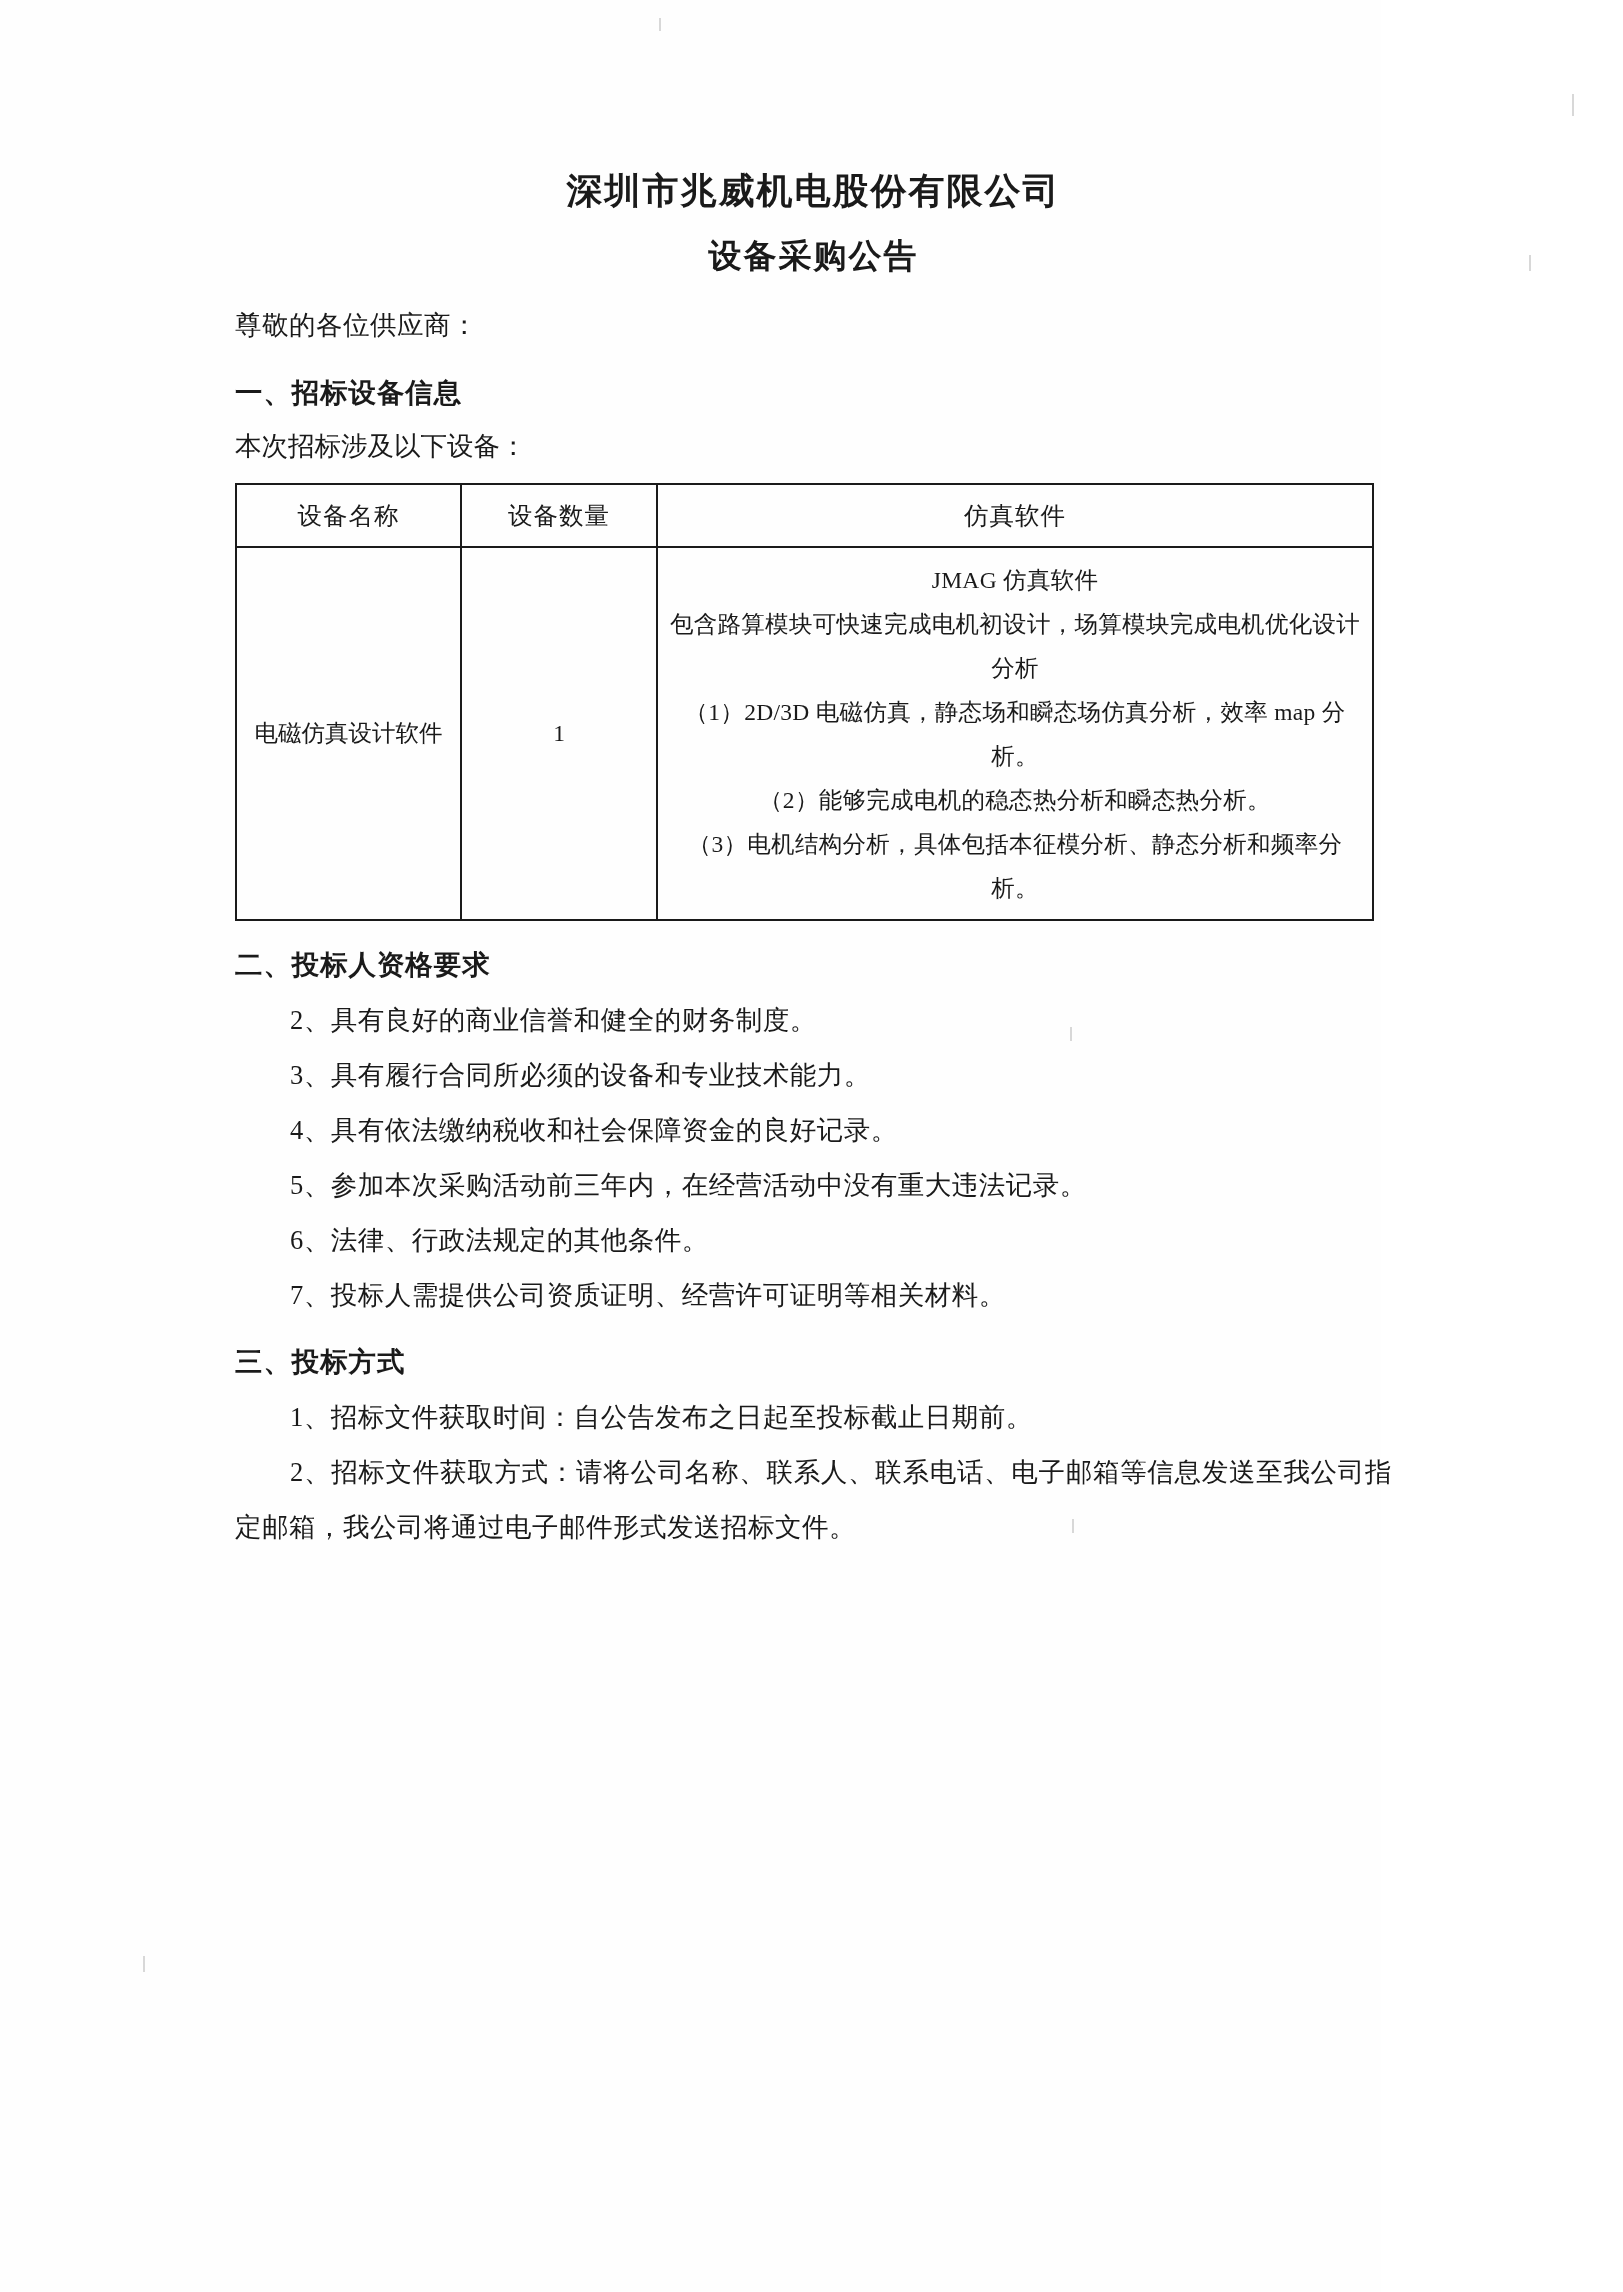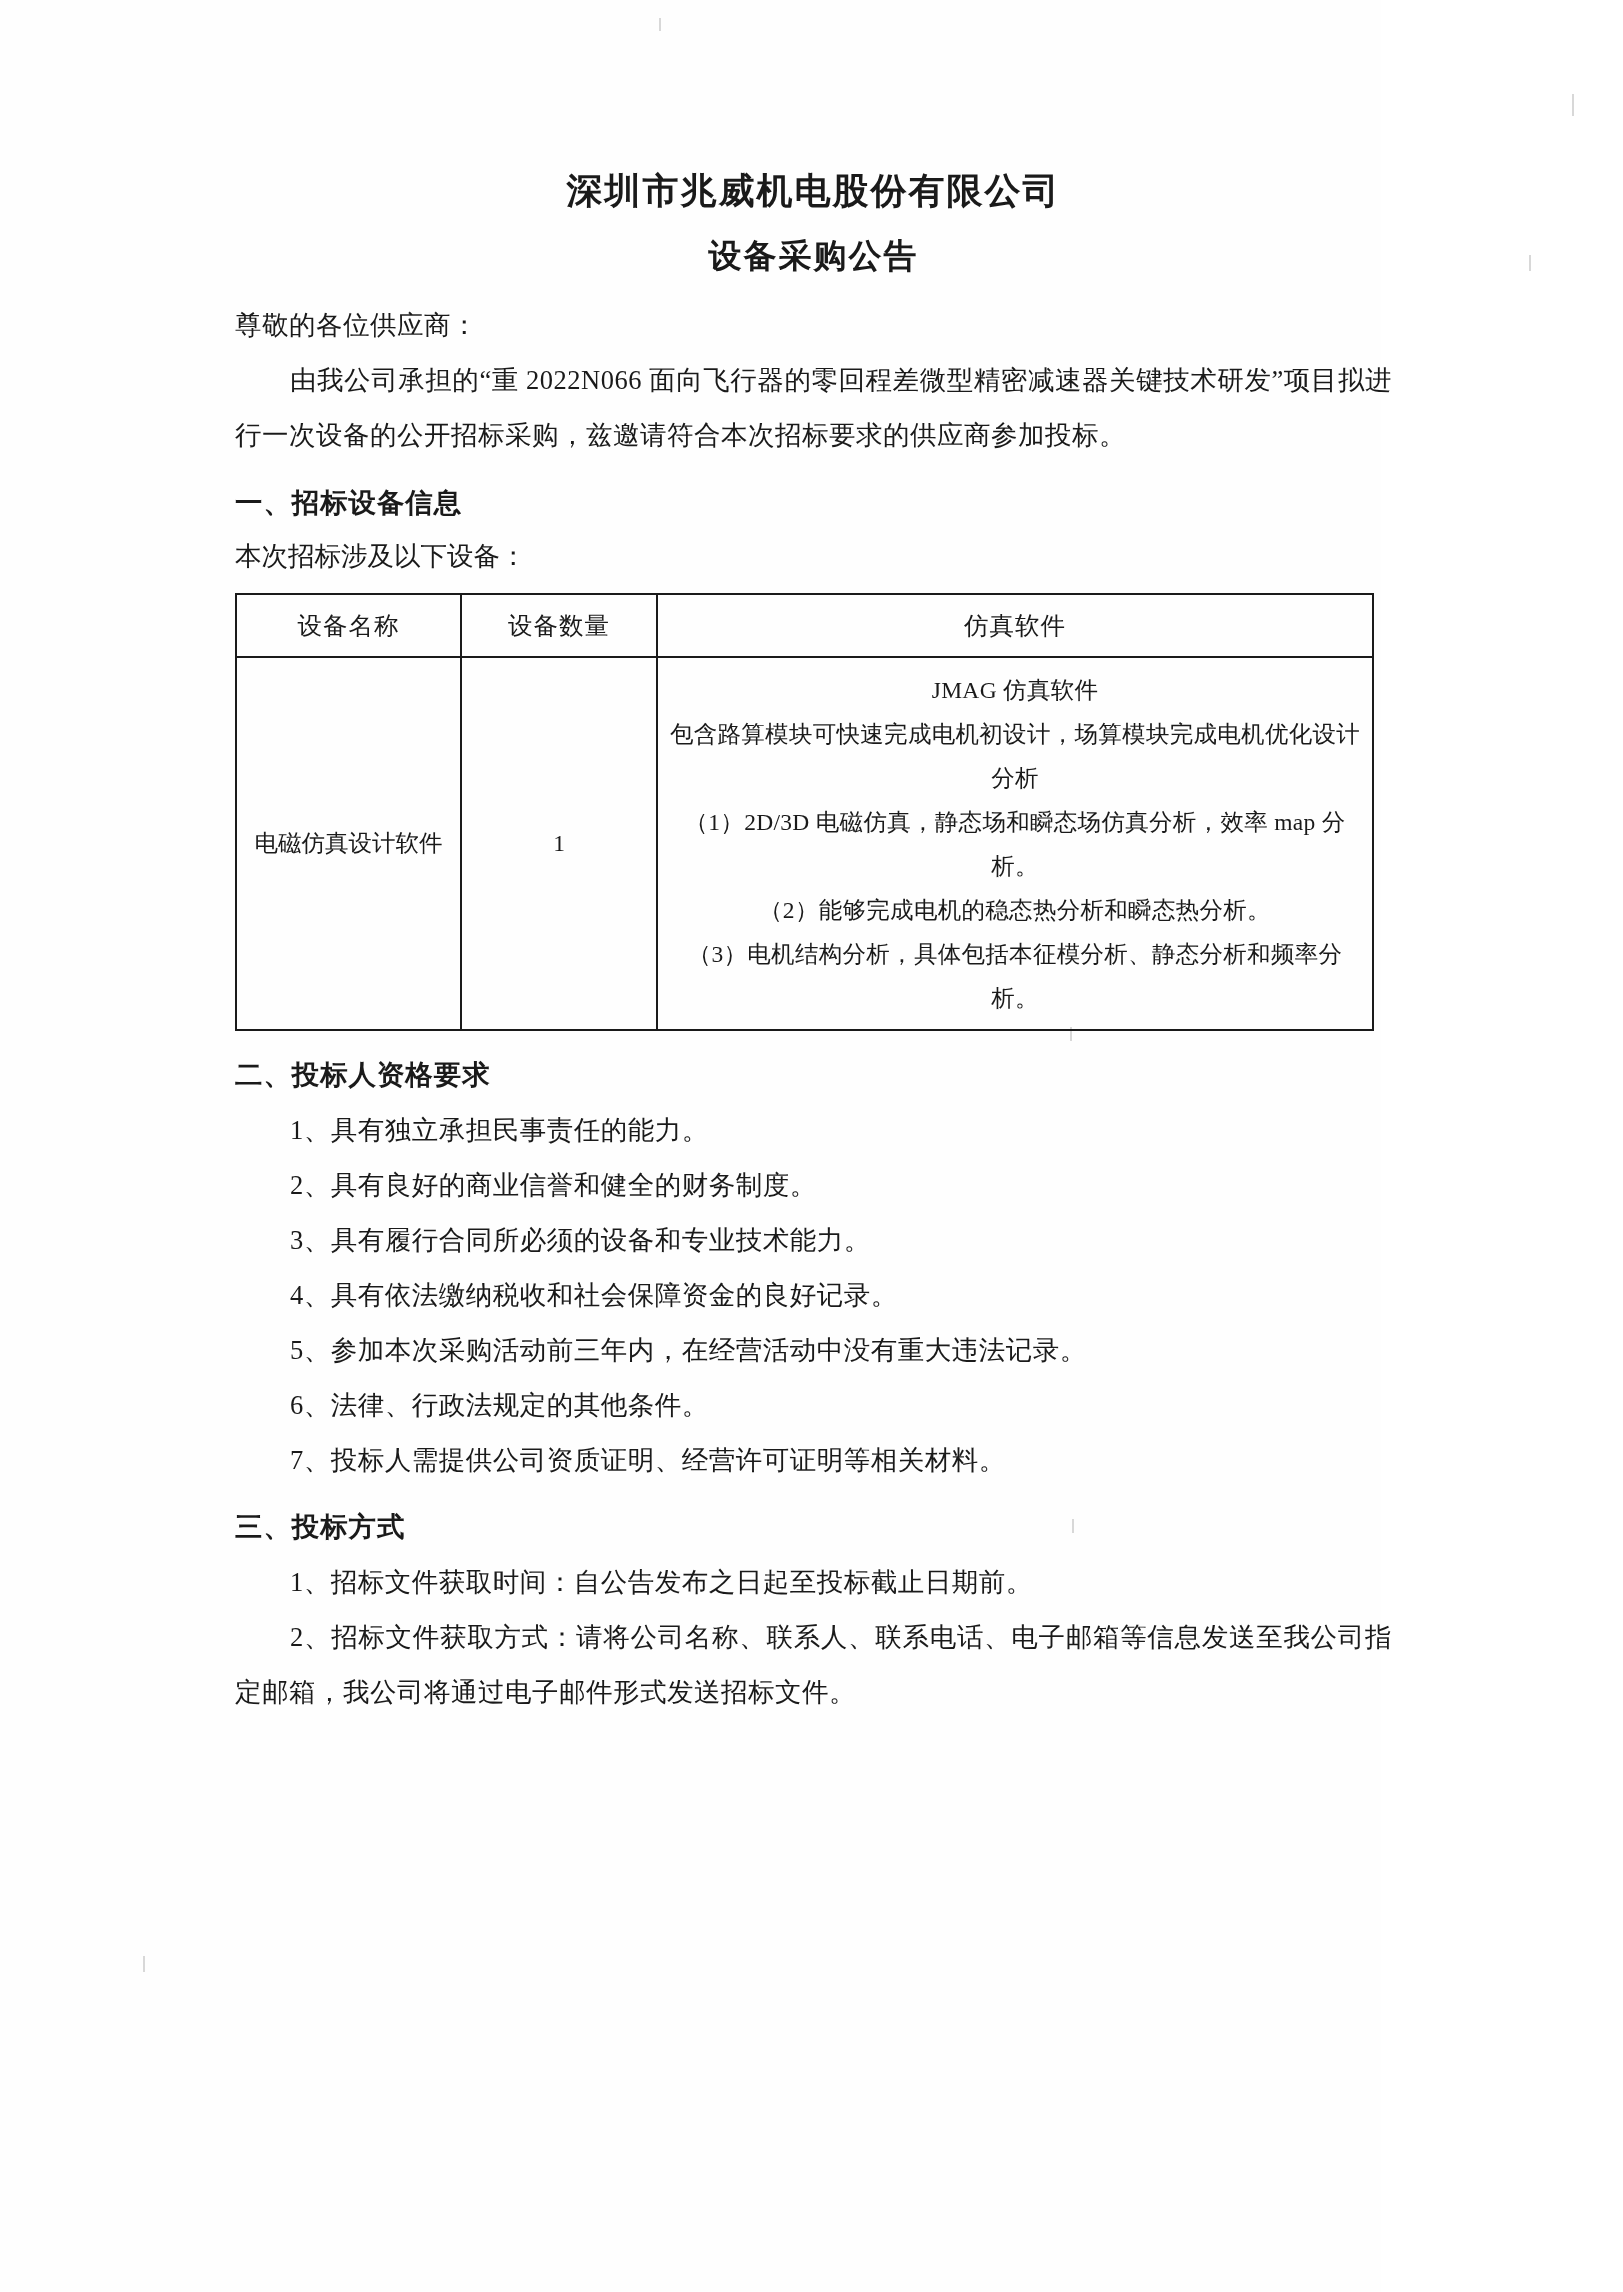--- a/index.html
+++ b/index.html
@@ -136,21 +136,20 @@
   <div class="faint-mark" style="left:1070px; top:1027px; width:2px; height:13.7px;"></div>
   <div class="faint-mark" style="left:1072px; top:1519px; width:2px; height:13.7px;"></div>
   <div class="faint-mark" style="left:143px; top:1956px; width:2px; height:15.7px;"></div>
 
   <div class="content">
 
     <h1 class="doc-title">深圳市兆威机电股份有限公司</h1>
     <h2 class="doc-subtitle">设备采购公告</h2>
 
     <p class="para">尊敬的各位供应商：</p>
-    <p class="para indent">由我公司承担的“重 2022N066 面向飞行器的零回程差微型精密减速器关键技术研发”项目拟进行一次设备的公开招标采购，兹邀请符合本次招标要求的供应商参加投标。</p>
 
     <h3 class="section-head">一、招标设备信息</h3>
     <p class="lead-line">本次招标涉及以下设备：</p>
 
     <table class="bid-table">
       <colgroup>
         <col class="col-name">
         <col class="col-qty">
         <col class="col-req">
       </colgroup>
@@ -170,21 +169,20 @@
             <span class="req-line">包含路算模块可快速完成电机初设计，场算模块完成电机优化设计分析</span>
             <span class="req-line">（1）2D/3D 电磁仿真，静态场和瞬态场仿真分析，效率 map 分析。</span>
             <span class="req-line">（2）能够完成电机的稳态热分析和瞬态热分析。</span>
             <span class="req-line">（3）电机结构分析，具体包括本征模分析、静态分析和频率分析。</span>
           </td>
         </tr>
       </tbody>
     </table>
 
     <h3 class="section-head">二、投标人资格要求</h3>
-    <p class="list-item">1、具有独立承担民事责任的能力。</p>
     <p class="list-item">2、具有良好的商业信誉和健全的财务制度。</p>
     <p class="list-item">3、具有履行合同所必须的设备和专业技术能力。</p>
     <p class="list-item">4、具有依法缴纳税收和社会保障资金的良好记录。</p>
     <p class="list-item">5、参加本次采购活动前三年内，在经营活动中没有重大违法记录。</p>
     <p class="list-item">6、法律、行政法规定的其他条件。</p>
     <p class="list-item">7、投标人需提供公司资质证明、经营许可证明等相关材料。</p>
 
     <h3 class="section-head">三、投标方式</h3>
     <p class="list-item">1、招标文件获取时间：自公告发布之日起至投标截止日期前。</p>
     <p class="list-item wrap">2、招标文件获取方式：请将公司名称、联系人、联系电话、电子邮箱等信息发送至我公司指定邮箱，我公司将通过电子邮件形式发送招标文件。</p>

